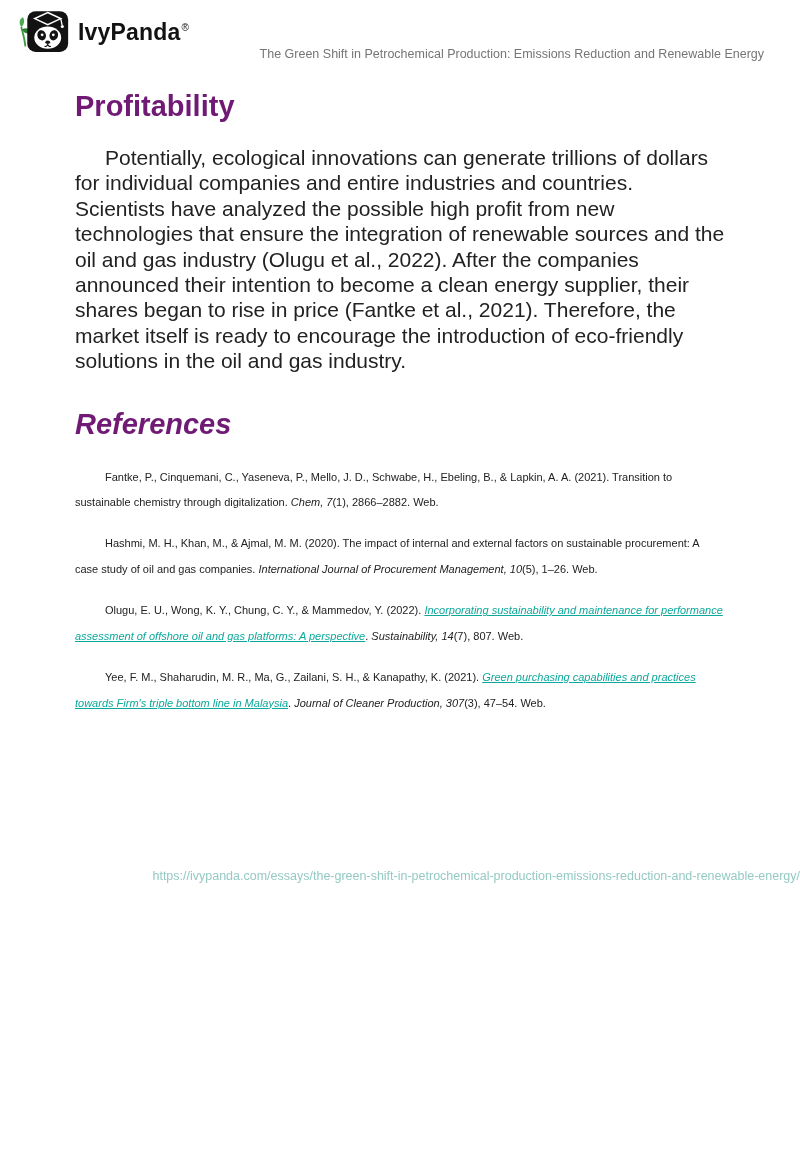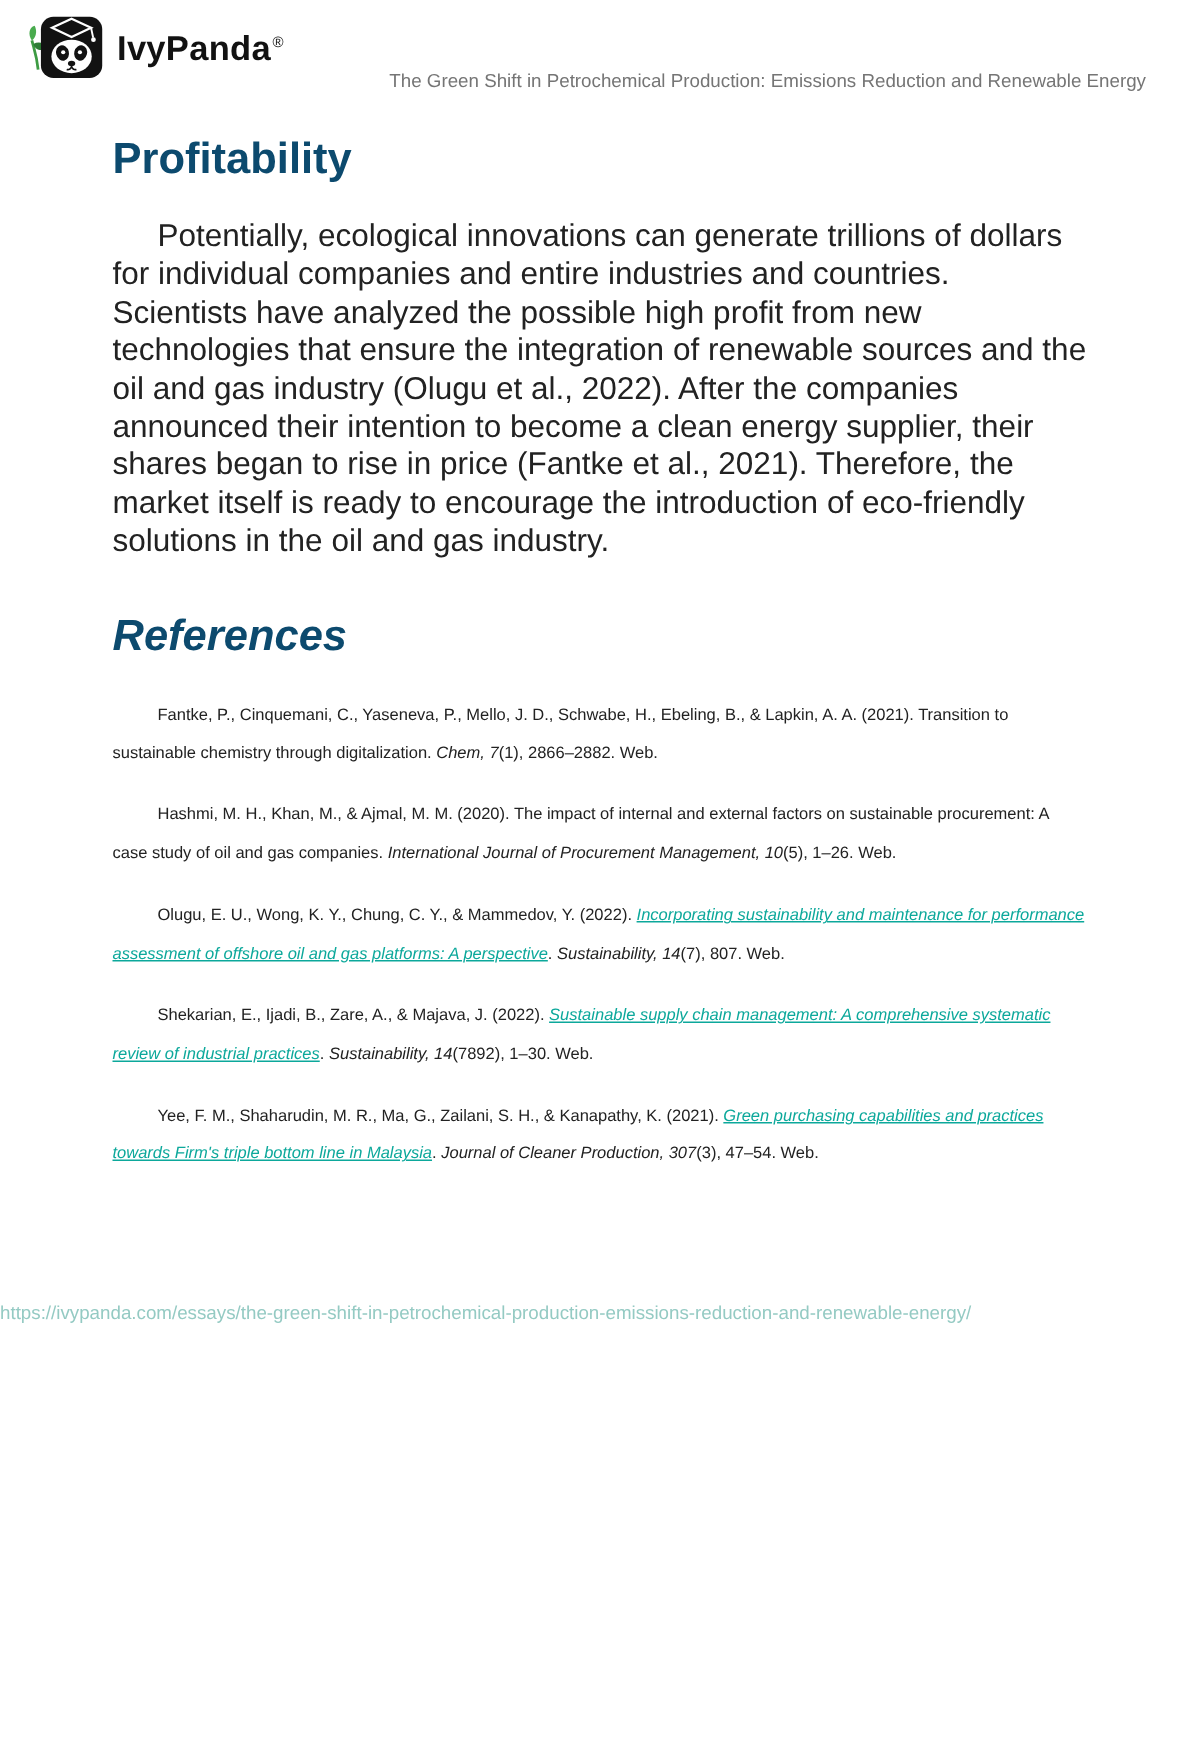--- a/index.html
+++ b/index.html
@@ -41,21 +41,21 @@
     white-space: nowrap;
     margin-top: 44px;
   }
   .main {
     padding: 14px 75px 0 75px;
     color: var(--body-text, #222222);
   }
   h1.heading {
     font-size: 29px;
     font-weight: 700;
-    color: #0c4a6e;
+    color: #701a75;
     margin: 12px 0 22px 0;
   }
   h1.heading.refs { margin-top: 34px; margin-bottom: 24px; font-style: italic; }
   .para {
     font-size: 21px;
     line-height: 25.4px;
     text-indent: 30px;
   }
   .ref {
     font-size: 11px;
@@ -68,21 +68,21 @@
     color: var(--link, #0ca89b);
     font-style: italic;
     text-decoration: underline;
     cursor: pointer;
   }
   .footer {
     position: absolute;
     left: 0;
     right: 0;
     bottom: 16px;
-    text-align: left;
+    text-align: right;
   }
   .footer-url {
     font-size: 12.5px;
     color: var(--footer-link, #94cac3);
     text-decoration: none;
     cursor: pointer;
   }
 </style>
 </head>
 <body>
@@ -119,21 +119,20 @@
     <p class="para">Potentially, ecological innovations can generate trillions of dollars for individual companies and entire industries and countries. Scientists have analyzed the possible high profit from new technologies that ensure the integration of renewable sources and the oil and gas industry (Olugu et al., 2022). After the companies announced their intention to become a clean energy supplier, their shares began to rise in price (Fantke et al., 2021). Therefore, the market itself is ready to encourage the introduction of eco-friendly solutions in the oil and gas industry.</p>
 
     <h1 class="heading refs">References</h1>
 
     <p class="ref"><span>Fantke, P., Cinquemani, C., Yaseneva, P., Mello, J. D., Schwabe, H., Ebeling, B., &amp; Lapkin, A. A. (2021). Transition to sustainable chemistry through digitalization. </span><span class="i">Chem, 7</span><span>(1), 2866–2882. Web.</span></p>
 
     <p class="ref"><span>Hashmi, M. H., Khan, M., &amp; Ajmal, M. M. (2020). The impact of internal and external factors on sustainable procurement: A case study of oil and gas companies. </span><span class="i">International Journal of Procurement Management, 10</span><span>(5), 1–26. Web.</span></p>
 
     <p class="ref"><span>Olugu, E. U., Wong, K. Y., Chung, C. Y., &amp; Mammedov, Y. (2022). </span><a class="link">Incorporating sustainability and maintenance for performance assessment of offshore oil and gas platforms: A perspective</a><span>. </span><span class="i">Sustainability, 14</span><span>(7), 807. Web.</span></p>
 
-    <p class="ref"><span>Shekarian, E., Ijadi, B., Zare, A., &amp; Majava, J. (2022). </span><a class="link">Sustainable supply chain management: A comprehensive systematic review of industrial practices</a><span>. </span><span class="i">Sustainability, 14</span><span>(7892), 1–30. Web.</span></p>
 
     <p class="ref"><span>Yee, F. M., Shaharudin, M. R., Ma, G., Zailani, S. H., &amp; Kanapathy, K. (2021). </span><a class="link">Green purchasing capabilities and practices towards Firm's triple bottom line in Malaysia</a><span>. </span><span class="i">Journal of Cleaner Production, 307</span><span>(3), 47–54. Web.</span></p>
 
   </div>
 
   <div class="footer">
     <a class="footer-url">https://ivypanda.com/essays/the-green-shift-in-petrochemical-production-emissions-reduction-and-renewable-energy/</a>
   </div>
 
 </div>

